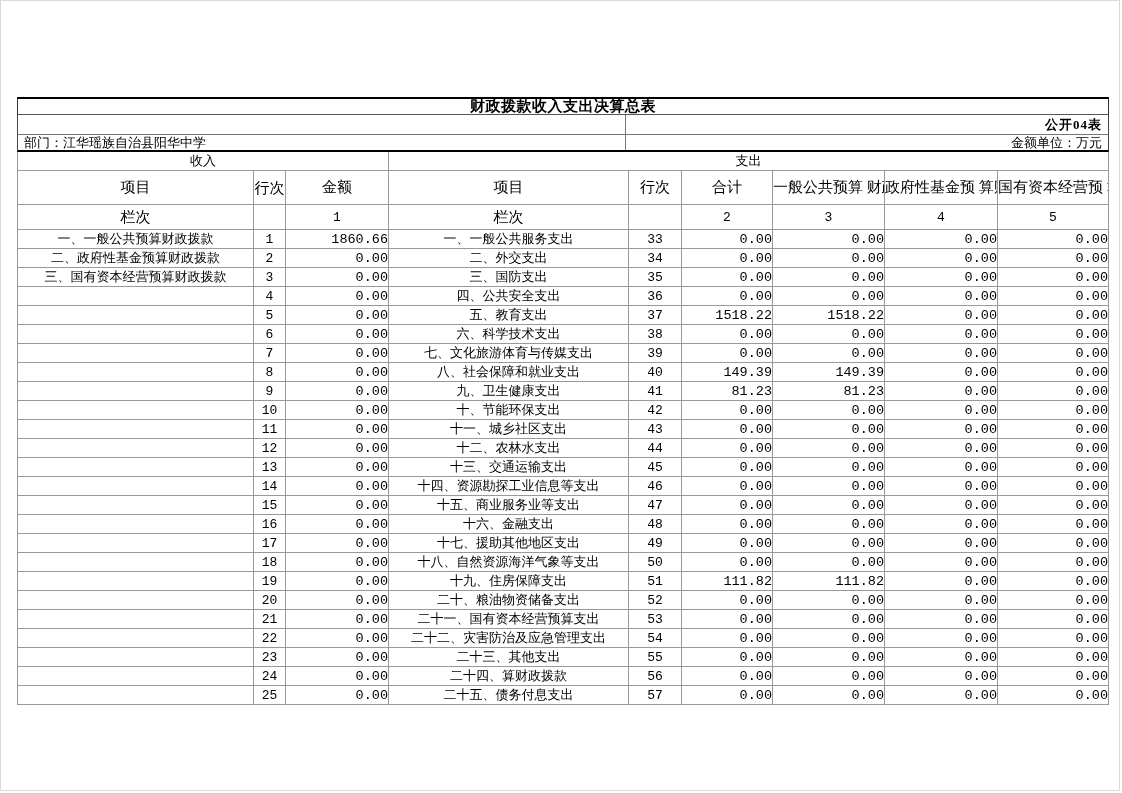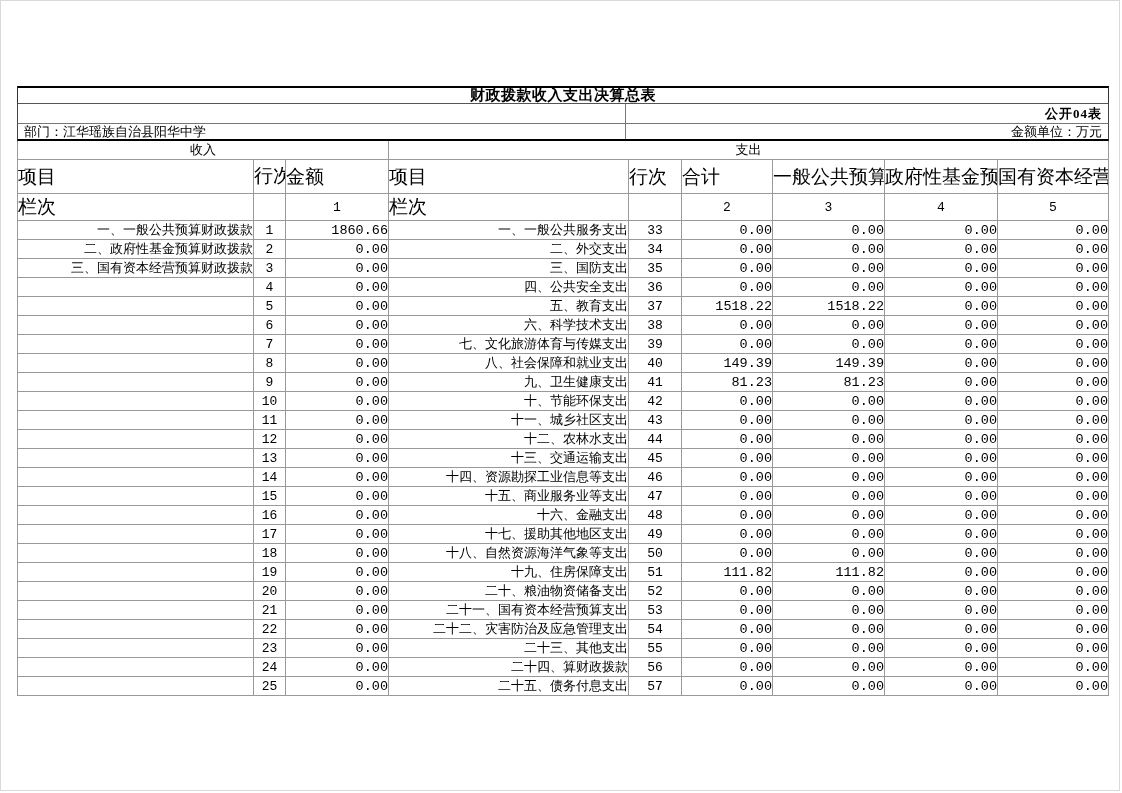--- a/index.html
+++ b/index.html
@@ -5,21 +5,21 @@
   html, body { margin:0; padding:0; }
   body {
     width:1122px; height:793px; background:#ffffff; position:relative;
     font-family:"Liberation Serif","DejaVu Serif",serif; color:#000;
     overflow:hidden;
   }
   .page-frame {
     position:absolute; left:0; top:0; width:1120px; height:791px;
     border:1px solid #d9d9d9; box-sizing:border-box;
   }
-  .sheet { position:absolute; left:17px; top:86px; width:1092px; box-sizing:border-box; }
+  .sheet { position:absolute; left:17px; top:97px; width:1092px; box-sizing:border-box; }
 
   
   .t-title {
     height:18px; box-sizing:border-box;
     border:1px solid #333; border-top:2px solid #000; border-bottom:1px solid #555;
     display:flex; align-items:center; justify-content:center;
     font-weight:bold; font-size:15px; letter-spacing:0.5px;
   }
   .t-row { display:flex; box-sizing:border-box; border-left:1px solid #444; border-right:1px solid #444; }
   .t-row2 { height:20px; border-bottom:1px solid #777; }
@@ -28,25 +28,25 @@
               display:flex; align-items:center; padding-left:6px; font-size:13px; }
   .t-cell-r { flex:1; display:flex; align-items:center; justify-content:flex-end;
               padding-right:6px; font-size:13px; }
   .t-code { font-weight:bold; letter-spacing:1px;text-align:center; }
 
   
   table.grid { border-collapse:collapse; table-layout:fixed; width:1092px; }
   table.grid td, table.grid th { border:1px solid #999; box-sizing:border-box;
     font-weight:normal; padding:0; overflow:hidden; white-space:nowrap; }
   table.grid tr.r-sec > * { border-top:none; }
-  .h { text-align:left; font-size:19px; }
+  .h { text-align:center; font-size:15px; }
   .h-wrap { white-space:pre-line; line-height:1.25; }
   .h-line-l { padding:0 9px; white-space:normal; line-height:1.2; }
   .sec { font-size:13px; text-align:center; }
-  .c-item { font-size:13px; text-align:right; padding-left:3px; }
+  .c-item { font-size:13px; text-align:center; padding-left:3px; }
   .c-line { font-family:"Liberation Mono","DejaVu Sans Mono",monospace; font-size:13px; text-align:center; }
   .c-num  { font-family:"Liberation Mono","DejaVu Sans Mono",monospace; font-size:13.5px; text-align:right; padding-right:8px; }
   tr.r-sec  { height:16px; }
   tr.r-head { height:34px; }
   tr.r-lanci{ height:25px; }
   tr.r-data { height:18.5px; }
 </style>
 </head>
 <body>
 

